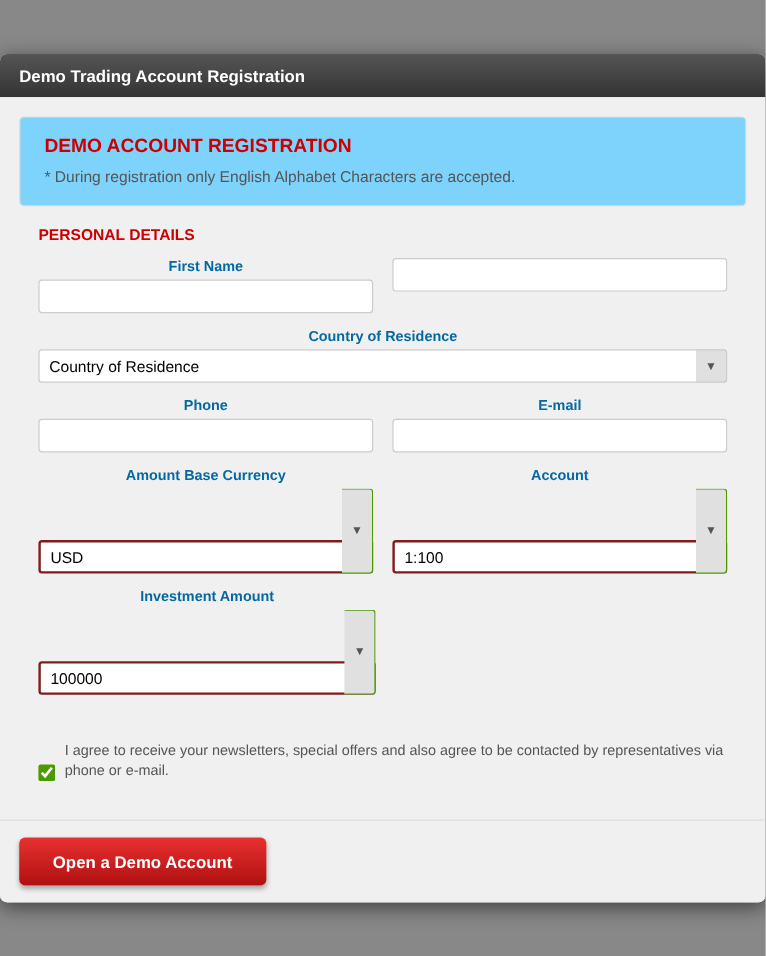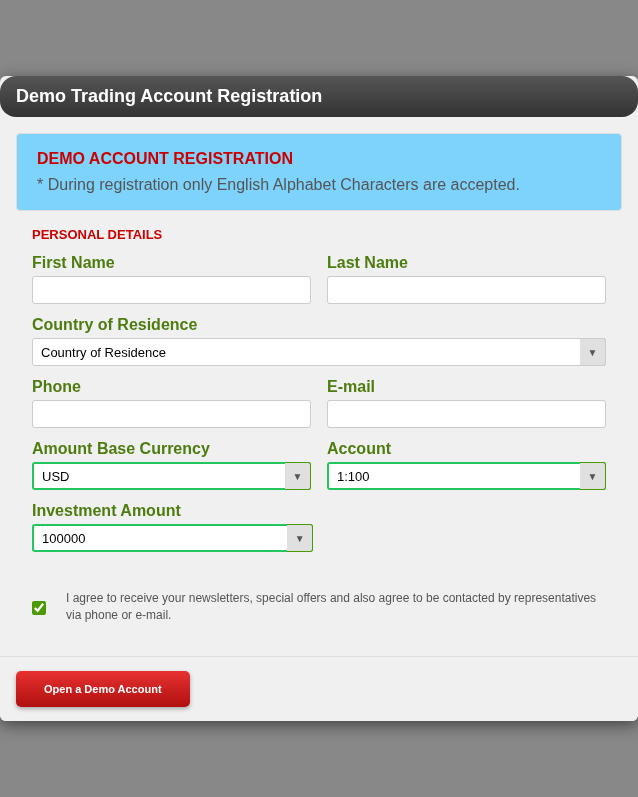--- a/index.html
+++ b/index.html
@@ -16,23 +16,22 @@
       width: 638px;
       background: #f0f0f0;
       border-radius: 6px;
       overflow: hidden;
       box-shadow: 0 4px 16px rgba(0,0,0,0.5);
     }
     .title-bar {
       background: linear-gradient(to bottom, #555, #333);
       color: #fff;
       padding: 10px 16px;
-      font-size: 18px;
-      font-weight: bold;
-      border-radius: 16px;
+      font-size: 14px;
+      font-weight: bold;
     }
     .body-area {
       background: #f0f0f0;
       padding: 16px;
     }
     .info-box {
       background: #7dd3fc;
       border: 1px solid #ddd;
       border-radius: 4px;
       padding: 16px 20px;
@@ -40,21 +39,21 @@
     }
     .info-box .demo-title {
       color: #cc0000;
       font-size: 16px;
       font-weight: bold;
       text-transform: uppercase;
       margin-bottom: 8px;
     }
     .info-box .info-note {
       color: #555;
-      font-size: 16px;
+      font-size: 13px;
     }
     .section-title {
       color: #cc0000;
       font-size: 13px;
       font-weight: bold;
       text-transform: uppercase;
       margin-bottom: 12px;
     }
     .form-section {
       background: #f0f0f0;
@@ -64,24 +63,25 @@
       display: flex;
       gap: 16px;
       margin-bottom: 12px;
     }
     .form-group {
       flex: 1;
       display: flex;
       flex-direction: column;
     }
     .form-group label {
-      font-size: 16px;
-      font-weight: bold;
-      color: #4d7c0f;
+      font-size: 12px;
+      font-weight: bold;
+      color: #0369a1;
       margin-bottom: 4px;
+      text-align: center;
     }
     .form-group input[type="text"] {
       border: 1px solid #ccc;
       border-radius: 3px;
       padding: 5px 8px;
       font-size: 13px;
       height: 28px;
       outline: none;
       background: #fff;
     }
@@ -98,21 +98,22 @@
     }
     .select-wrapper {
       position: relative;
       display: flex;
     }
     .select-wrapper select {
       flex: 1;
       padding-right: 28px;
     }
     .select-wrapper.green-border select {
-      border: 2px solid #22c55e;
+      border: 2px solid #7f1d1d;
+      margin-top: 43px;
     }
     .select-wrapper .dropdown-arrow {
       position: absolute;
       right: 0;
       top: 0;
       bottom: 0;
       width: 26px;
       background: #e0e0e0;
       border: 1px solid #ccc;
       border-left: none;
@@ -123,22 +124,22 @@
       pointer-events: none;
       font-size: 10px;
       color: #555;
     }
     .select-wrapper.green-border .dropdown-arrow {
       border-color: #4a9a00;
       border-left: none;
     }
     .checkbox-row {
       display: flex;
-      align-items: center;
-      gap: 20px;
+      align-items: flex-end;
+      gap: 8px;
       padding: 10px 16px 16px;
     }
     .checkbox-row input[type="checkbox"] {
       margin-top: 2px;
       accent-color: #4a9a00;
       width: 14px;
       height: 14px;
       flex-shrink: 0;
     }
     .checkbox-label {
@@ -150,21 +151,21 @@
       background: #f0f0f0;
       border-top: 1px solid #ddd;
       padding: 14px 16px;
     }
     .open-account-btn {
       background: linear-gradient(to bottom, #e83030, #b01010);
       color: #fff;
       border: none;
       border-radius: 5px;
       padding: 12px 28px;
-      font-size: 11px;
+      font-size: 14px;
       font-weight: bold;
       cursor: pointer;
       box-shadow: 0 2px 4px rgba(0,0,0,0.3);
     }
   </style>
 </head>
 <body>
 
 <div class="window">
 
@@ -181,21 +182,20 @@
 
     <div class="form-section">
       <div class="section-title">PERSONAL DETAILS</div>
 
       <div class="form-row">
         <div class="form-group">
           <label>First Name</label>
           <input type="text" style="">
         </div>
         <div class="form-group">
-          <label>Last Name</label>
           <input type="text" style="">
         </div>
       </div>
 
       <div class="form-row">
         <div class="form-group">
           <label>Country of Residence</label>
           <div class="select-wrapper">
             <select>
               <option>Country of Residence</option>

